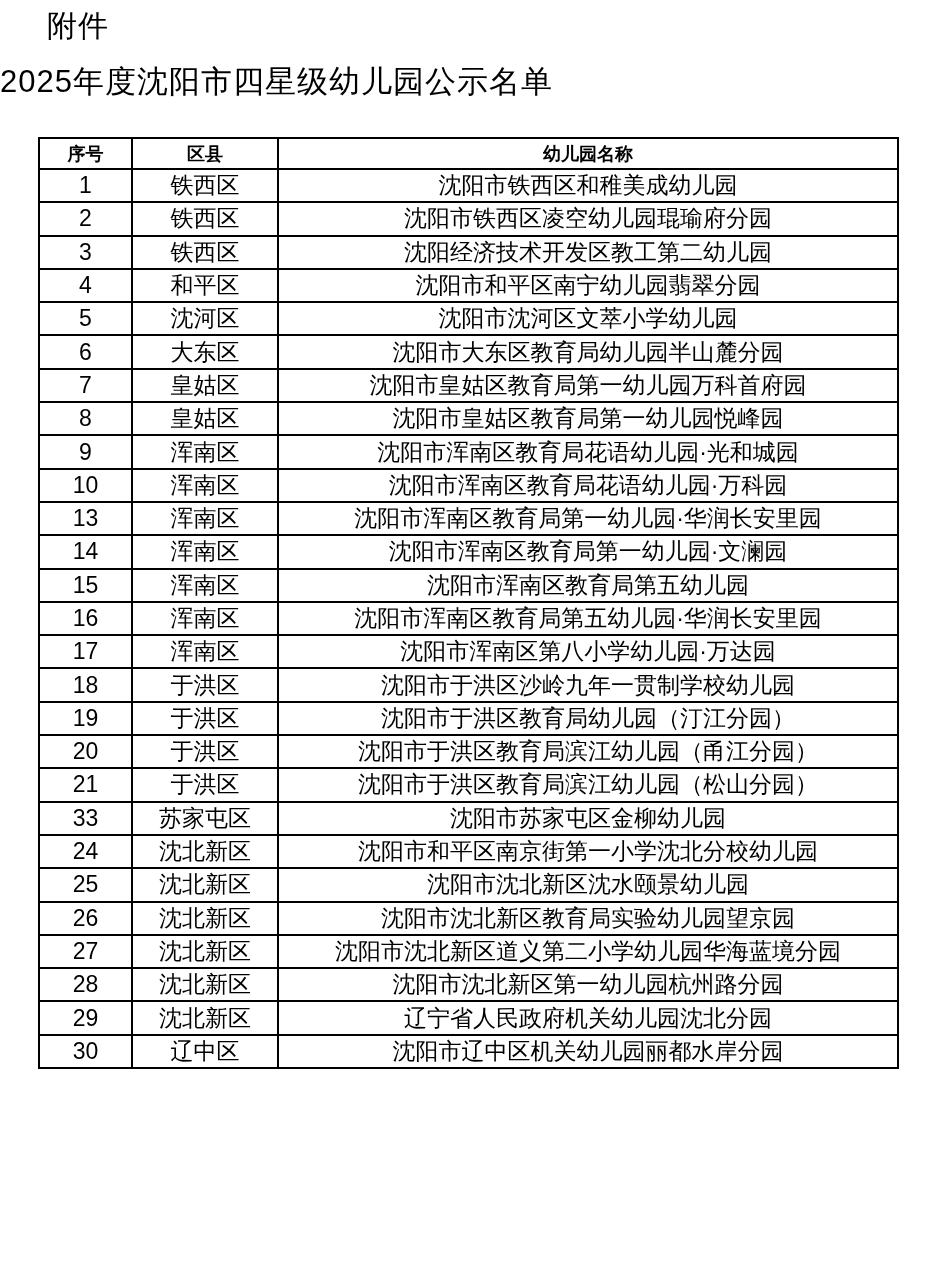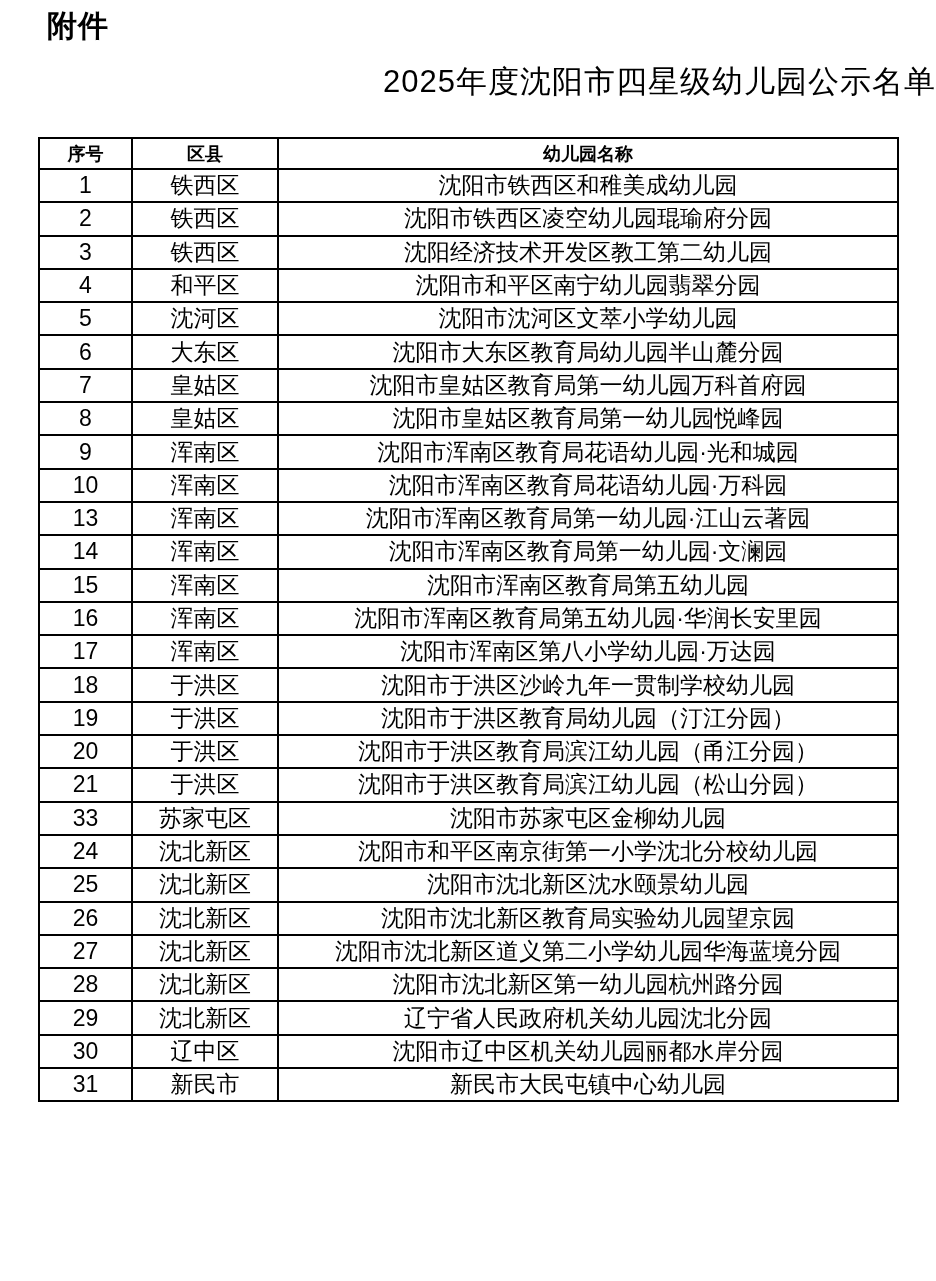--- a/index.html
+++ b/index.html
@@ -18,28 +18,28 @@
   .page{
     position:relative;
     width:936px;height:1281px;
     background:var(--bg-color);
     overflow:hidden;
   }
   .attachment{
     position:absolute;
     left:47px;top:6px;
     font-size:30px;
-    font-weight:700;
+    font-weight:400;
     letter-spacing:1px;
     text-align:center;
   }
   .title{
     position:absolute;
     left:0;right:0;top:61px;
-    text-align:right;
+    text-align:left;
     font-size:31px;
     font-weight:500;
     letter-spacing:1px;
   }
   table.roster{
     position:absolute;
     left:38px;top:137px;
     width:859px;
     border-collapse:collapse;
     table-layout:fixed;
@@ -135,21 +135,21 @@
           <td>沈阳市浑南区教育局花语幼儿园·光和城园</td>
         </tr>
         <tr>
           <td>10</td>
           <td>浑南区</td>
           <td>沈阳市浑南区教育局花语幼儿园·万科园</td>
         </tr>
         <tr>
           <td>13</td>
           <td>浑南区</td>
-          <td>沈阳市浑南区教育局第一幼儿园·江山云著园</td>
+          <td>沈阳市浑南区教育局第一幼儿园·华润长安里园</td>
         </tr>
         <tr>
           <td>14</td>
           <td>浑南区</td>
           <td>沈阳市浑南区教育局第一幼儿园·文澜园</td>
         </tr>
         <tr>
           <td>15</td>
           <td>浑南区</td>
           <td>沈阳市浑南区教育局第五幼儿园</td>
@@ -217,21 +217,16 @@
         <tr>
           <td>29</td>
           <td>沈北新区</td>
           <td>辽宁省人民政府机关幼儿园沈北分园</td>
         </tr>
         <tr>
           <td>30</td>
           <td>辽中区</td>
           <td>沈阳市辽中区机关幼儿园丽都水岸分园</td>
         </tr>
-        <tr>
-          <td>31</td>
-          <td>新民市</td>
-          <td>新民市大民屯镇中心幼儿园</td>
-        </tr>
       </tbody>
   </table>
 
 </div>
 
 </body></html>

